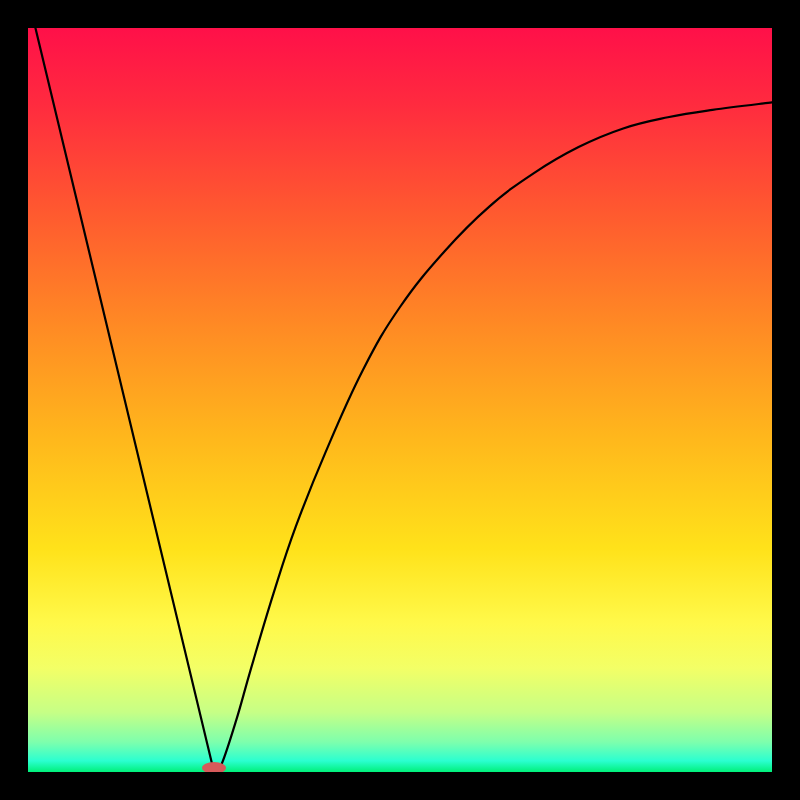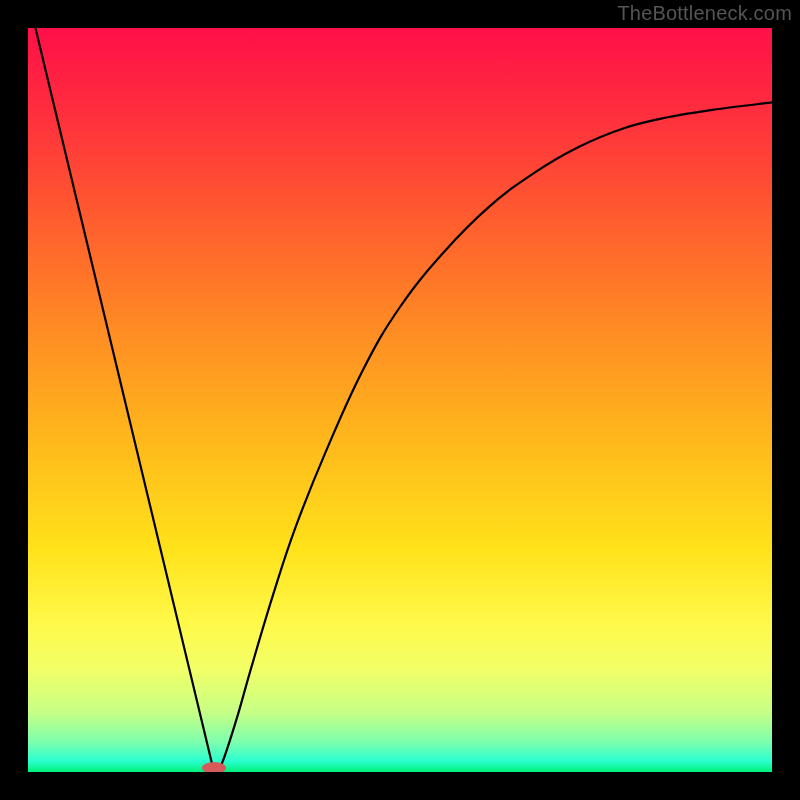--- a/index.html
+++ b/index.html
@@ -35,21 +35,20 @@
     height: 744px;
   }
   .plot-area svg {
     display: block;
   }
 </style>
 </head>
 <body>
 
 <div class="outer">
-  <div class="watermark">TheBottleneck.com</div>
 
   <div class="plot-area">
     <svg id="plot-svg" width="744" height="744" viewBox="0 0 744 744">
       <defs>
         <linearGradient id="bg-grad" x1="0" y1="0" x2="0" y2="1">
             <stop offset="0.00%" stop-color="#ff1049"></stop>
             <stop offset="10.00%" stop-color="#ff2a3f"></stop>
             <stop offset="25.00%" stop-color="#ff5a2f"></stop>
             <stop offset="40.00%" stop-color="#ff8a24"></stop>
             <stop offset="55.00%" stop-color="#ffb71c"></stop>

